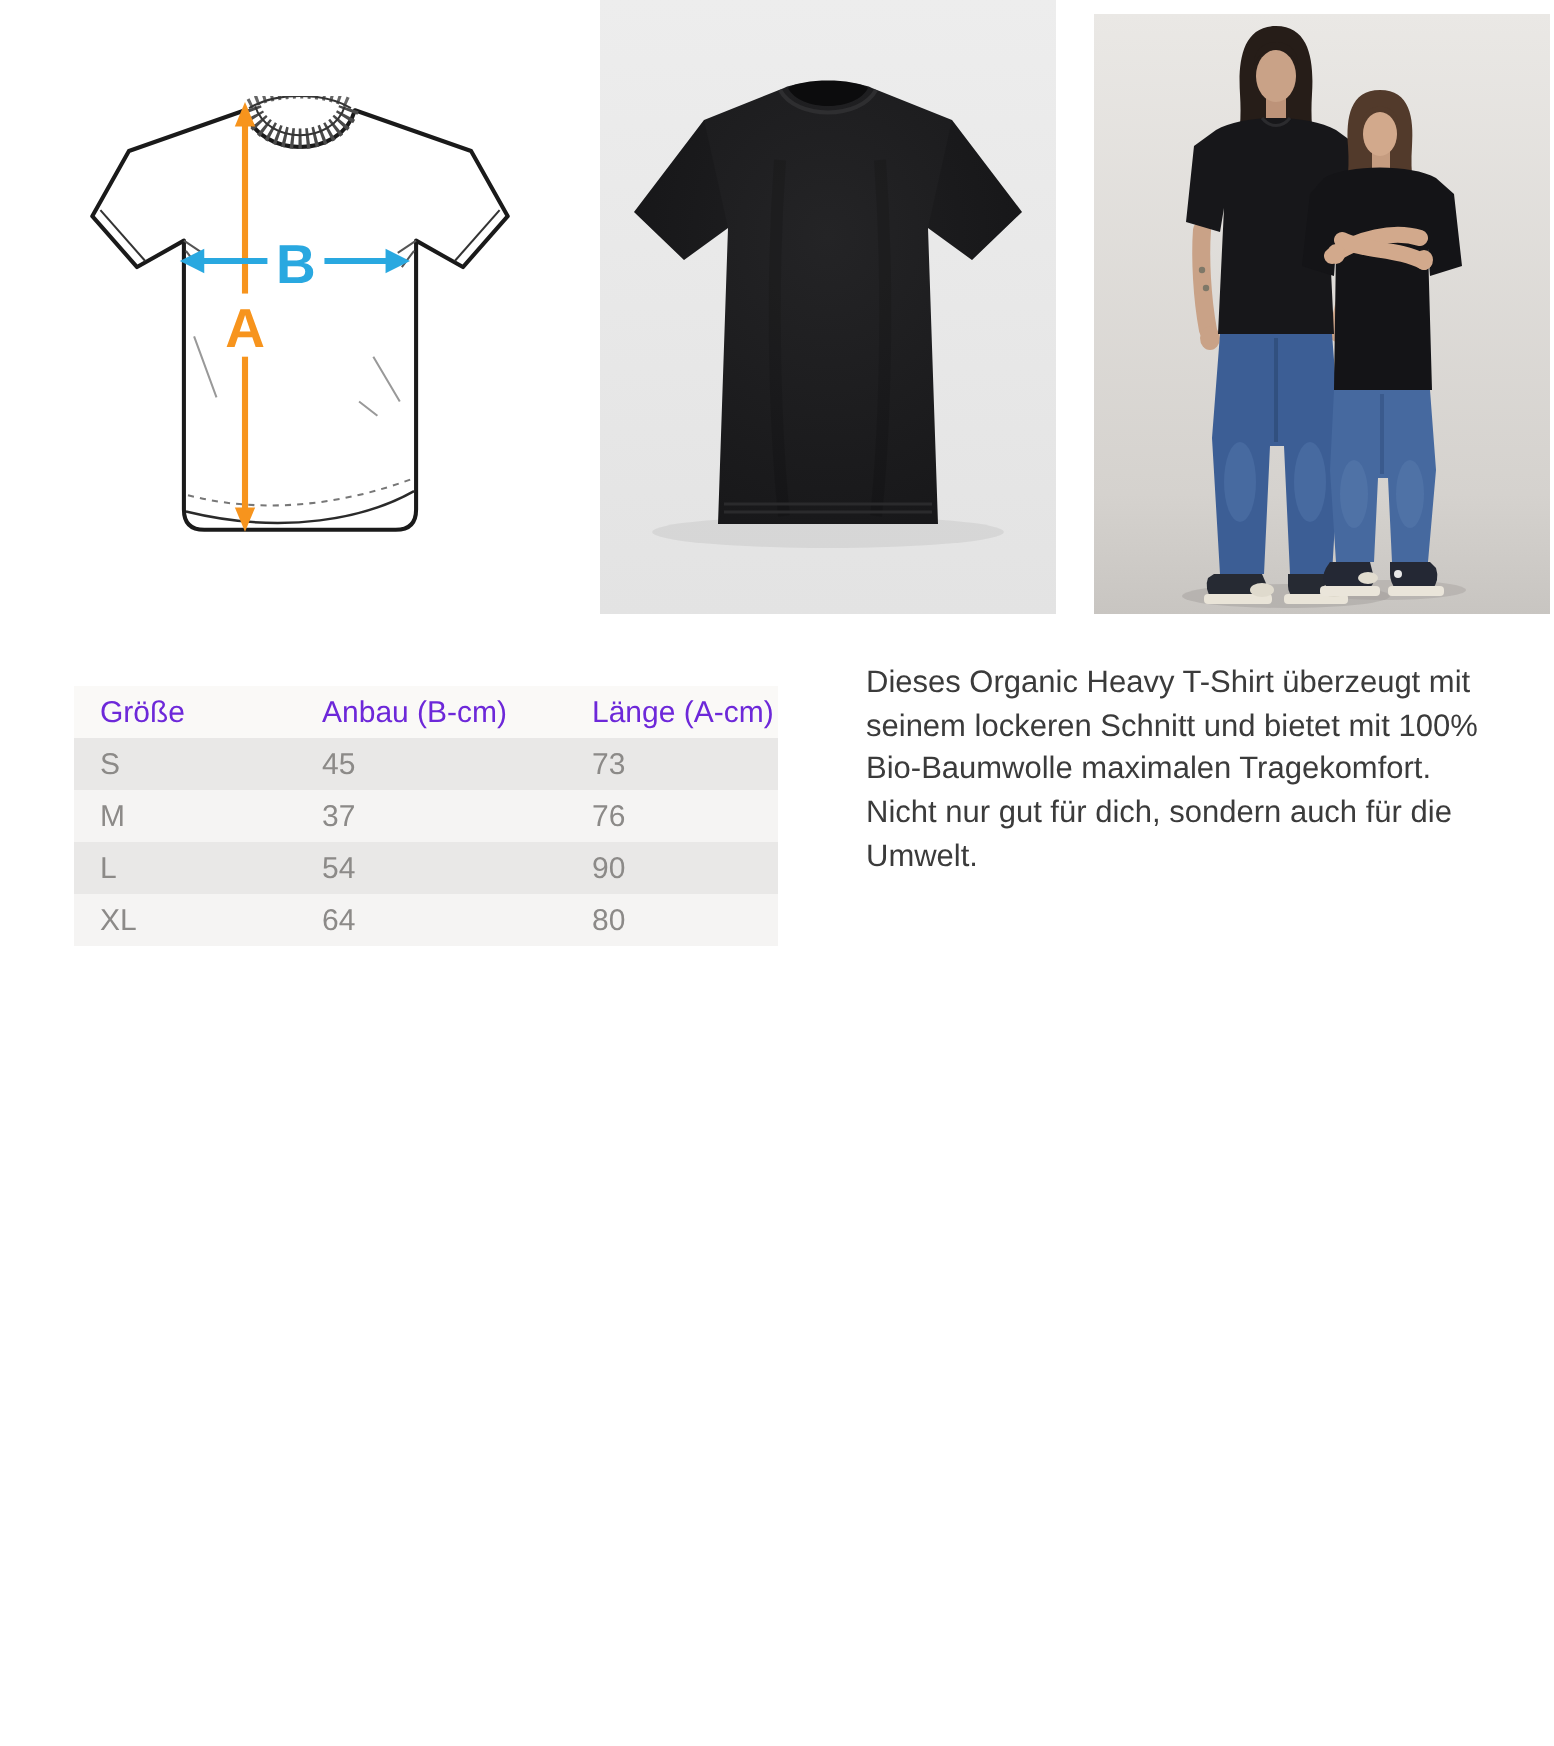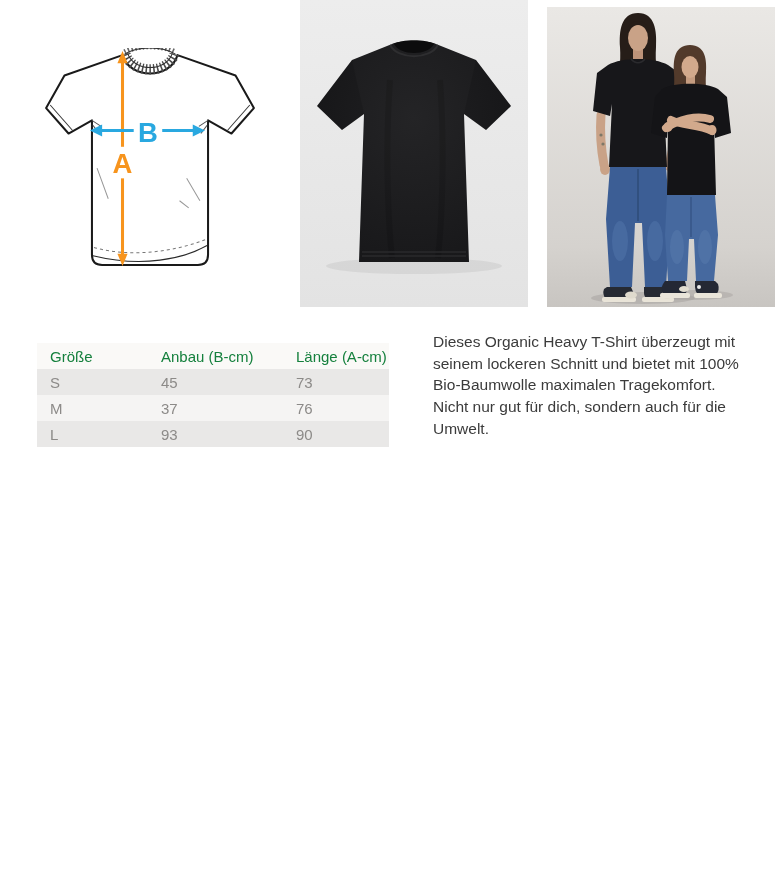--- a/index.html
+++ b/index.html
@@ -12,21 +12,21 @@
   .img svg { display:block; width:100%; height:100%; }
   .img-diagram { left:45px; top:48px; width:210px; height:222px; background:#fff; }
   .img-flat    { left:300px; top:0;  width:228px; height:307px; }
   .img-models  { left:547px; top:7px; width:228px; height:300px; }
 
   
   .size-table { position:absolute; left:37px; top:343px; width:352px; border-collapse:collapse;
                 font-size:15px; table-layout:fixed; }
   .size-table col.c1 { width:111px; } .size-table col.c2 { width:135px; } .size-table col.c3 { width:106px; }
   .size-table th, .size-table td { height:26px; padding:0 0 0 13px; text-align:left; font-weight:400; vertical-align:middle; }
-  .size-table thead tr { background:#faf9f7; color:#15803d; }
+  .size-table thead tr { background:#faf9f7; color:#6d28d9; }
   .size-table tbody tr { color:#8c8a88; }
   .size-table tbody tr:nth-child(odd)  { background:#e9e8e7; }
   .size-table tbody tr:nth-child(even) { background:#f5f4f3; }
 
   .tolerance { position:absolute; left:37px; top:529px; width:360px;
                font-size:15.5px; line-height:22px; color:#3b3b3b; }
 
   
   .description { position:absolute; left:417px; top:331px; width:348px; }
   .description .para { white-space:pre-wrap; font-size:15.5px; line-height:21.7px;
@@ -183,22 +183,27 @@
         <td>45</td>
         <td>73</td>
       </tr>
       <tr>
         <td>M</td>
         <td>37</td>
         <td>76</td>
       </tr>
       <tr>
         <td>L</td>
-        <td>93</td>
+        <td>54</td>
         <td>90</td>
+      </tr>
+      <tr>
+        <td>XL</td>
+        <td>64</td>
+        <td>80</td>
       </tr>
     </tbody>
   </table>
 
 
   <div class="description">
     <p class="para">Dieses Organic Heavy T-Shirt überzeugt mit
 seinem lockeren Schnitt und bietet mit 100%
 Bio-Baumwolle maximalen Tragekomfort.
 Nicht nur gut für dich, sondern auch für die

